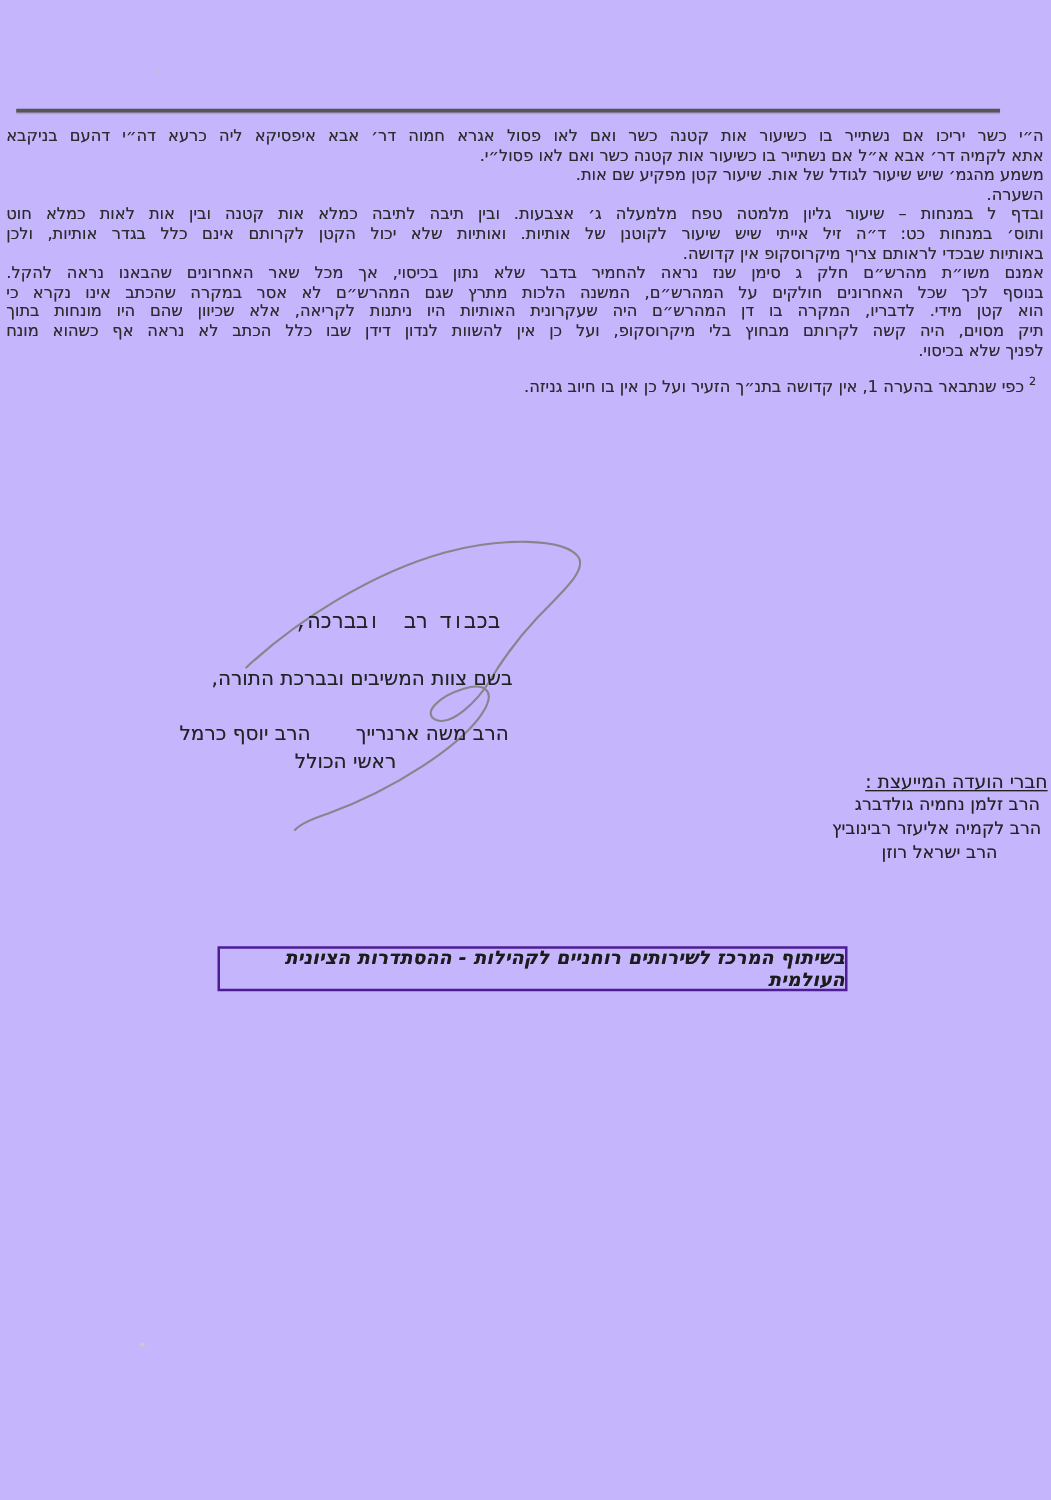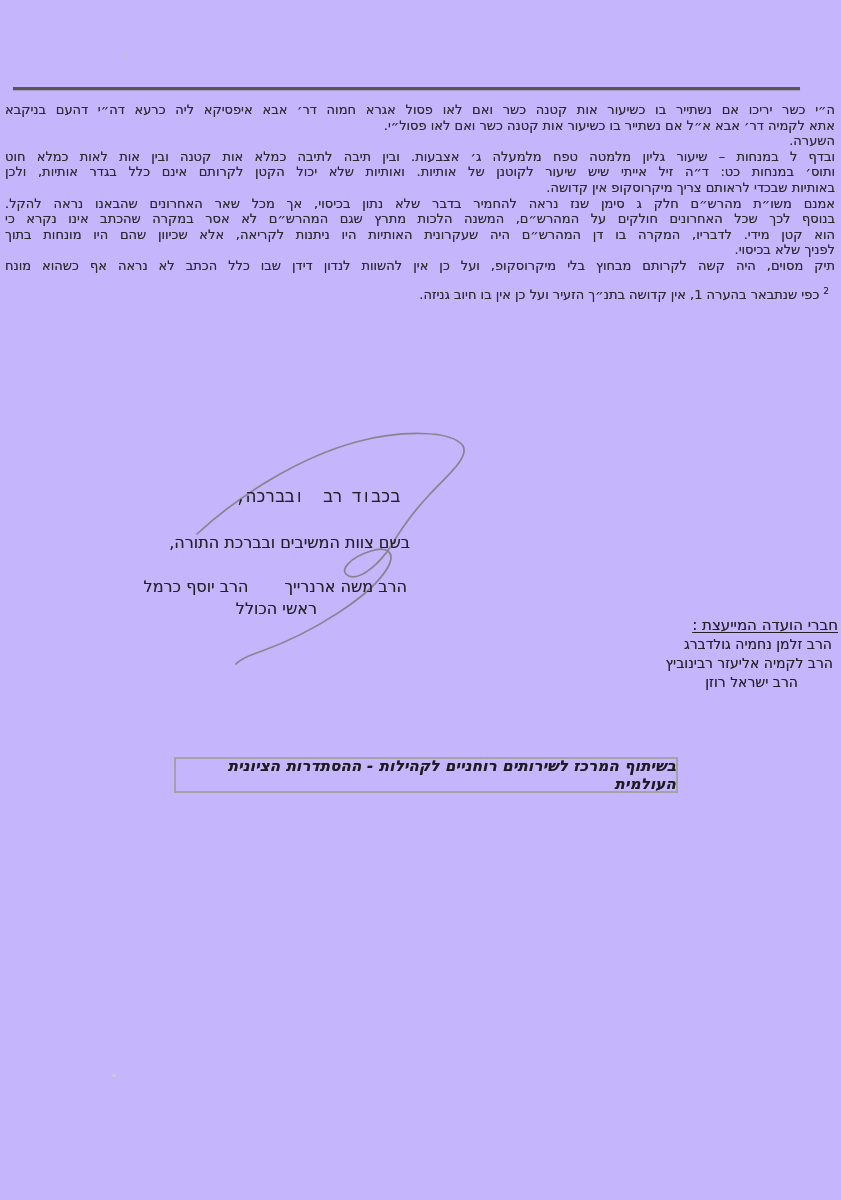--- a/index.html
+++ b/index.html
@@ -49,21 +49,21 @@
     position:absolute;direction:rtl;white-space:nowrap;
     font-size:14px;color:#222;text-shadow:0 0 .4px rgba(40,40,40,.5);
   }
   .c-head{right:3px;top:616px;font-size:15px;text-decoration:underline;text-underline-offset:2px;}
   .c-m0{right:9px;top:636px;}
   .c-m1{right:8px;top:655px;}
   .c-m2{right:43px;top:674px;}
   
   .footer-box{
     position:absolute;left:174px;top:757px;width:504px;height:36px;
-    border:2px solid #a3a3a3;box-sizing:border-box;
+    border:2px solid #4c1d95;box-sizing:border-box;
     display:flex;align-items:center;justify-content:center;
     direction:rtl;
     font-size:15px;font-weight:700;font-style:italic;
     color:#1c1c1c;letter-spacing:.2px;
     text-shadow:0 0 .4px rgba(20,20,20,.6);
   }
   
   .speck{position:absolute;border-radius:50%;}
   .s1{left:124px;top:55px;width:3px;height:3px;background:#c2c2c2;}
   .s2{left:112px;top:1074px;width:4px;height:3px;background:#cccccc;}
@@ -71,29 +71,30 @@
 </head>
 <body>
 
 <div class="page">
 
   <div class="top-rule"></div>
 
   <div class="body">
     <div class="ln j">ה״י כשר יריכו אם נשתייר בו כשיעור אות קטנה כשר ואם לאו פסול אגרא חמוה דר׳ אבא איפסיקא ליה כרעא דה״י דהעם בניקבא</div>
     <div class="ln e">אתא לקמיה דר׳ אבא א״ל אם נשתייר בו כשיעור אות קטנה כשר ואם לאו פסול״י.</div>
+    <div class="ln e">משמע מהגמ׳ שיש שיעור לגודל של אות. שיעור קטן מפקיע שם אות.</div>
     <div class="ln e">השערה.</div>
     <div class="ln j">ובדף ל במנחות – שיעור גליון מלמטה טפח מלמעלה ג׳ אצבעות. ובין תיבה לתיבה כמלא אות קטנה ובין אות לאות כמלא חוט</div>
     <div class="ln j">ותוס׳ במנחות כט: ד״ה זיל אייתי שיש שיעור לקוטנן של אותיות. ואותיות שלא יכול הקטן לקרותם אינם כלל בגדר אותיות, ולכן</div>
     <div class="ln e">באותיות שבכדי לראותם צריך מיקרוסקופ אין קדושה.</div>
     <div class="ln j">אמנם משו״ת מהרש״ם חלק ג סימן שנז נראה להחמיר בדבר שלא נתון בכיסוי, אך מכל שאר האחרונים שהבאנו נראה להקל.</div>
     <div class="ln j">בנוסף לכך שכל האחרונים חולקים על המהרש״ם, המשנה הלכות מתרץ שגם המהרש״ם לא אסר במקרה שהכתב אינו נקרא כי</div>
     <div class="ln j">הוא קטן מידי. לדבריו, המקרה בו דן המהרש״ם היה שעקרונית האותיות היו ניתנות לקריאה, אלא שכיוון שהם היו מונחות בתוך</div>
+    <div class="ln j">תיק מסוים, היה קשה לקרותם מבחוץ בלי מיקרוסקופ, ועל כן אין להשוות לנדון דידן שבו כלל הכתב לא נראה אף כשהוא מונח</div>
     <div class="ln e">לפניך שלא בכיסוי.</div>
-    <div class="ln j">תיק מסוים, היה קשה לקרותם מבחוץ בלי מיקרוסקופ, ועל כן אין להשוות לנדון דידן שבו כלל הכתב לא נראה אף כשהוא מונח</div>
 
     <div class="footnote">
       <sup class="fn-mark">2</sup><span>כפי שנתבאר בהערה 1, אין קדושה בתנ״ך הזעיר ועל כן אין בו חיוב גניזה.</span>
     </div>
   </div>
 
   <svg class="signature" width="310" height="250" viewBox="0 0 310 250">
     <path d="M 17 109
              C 58 71, 118 33, 176 17
              C 220 5, 272 5, 283 21

